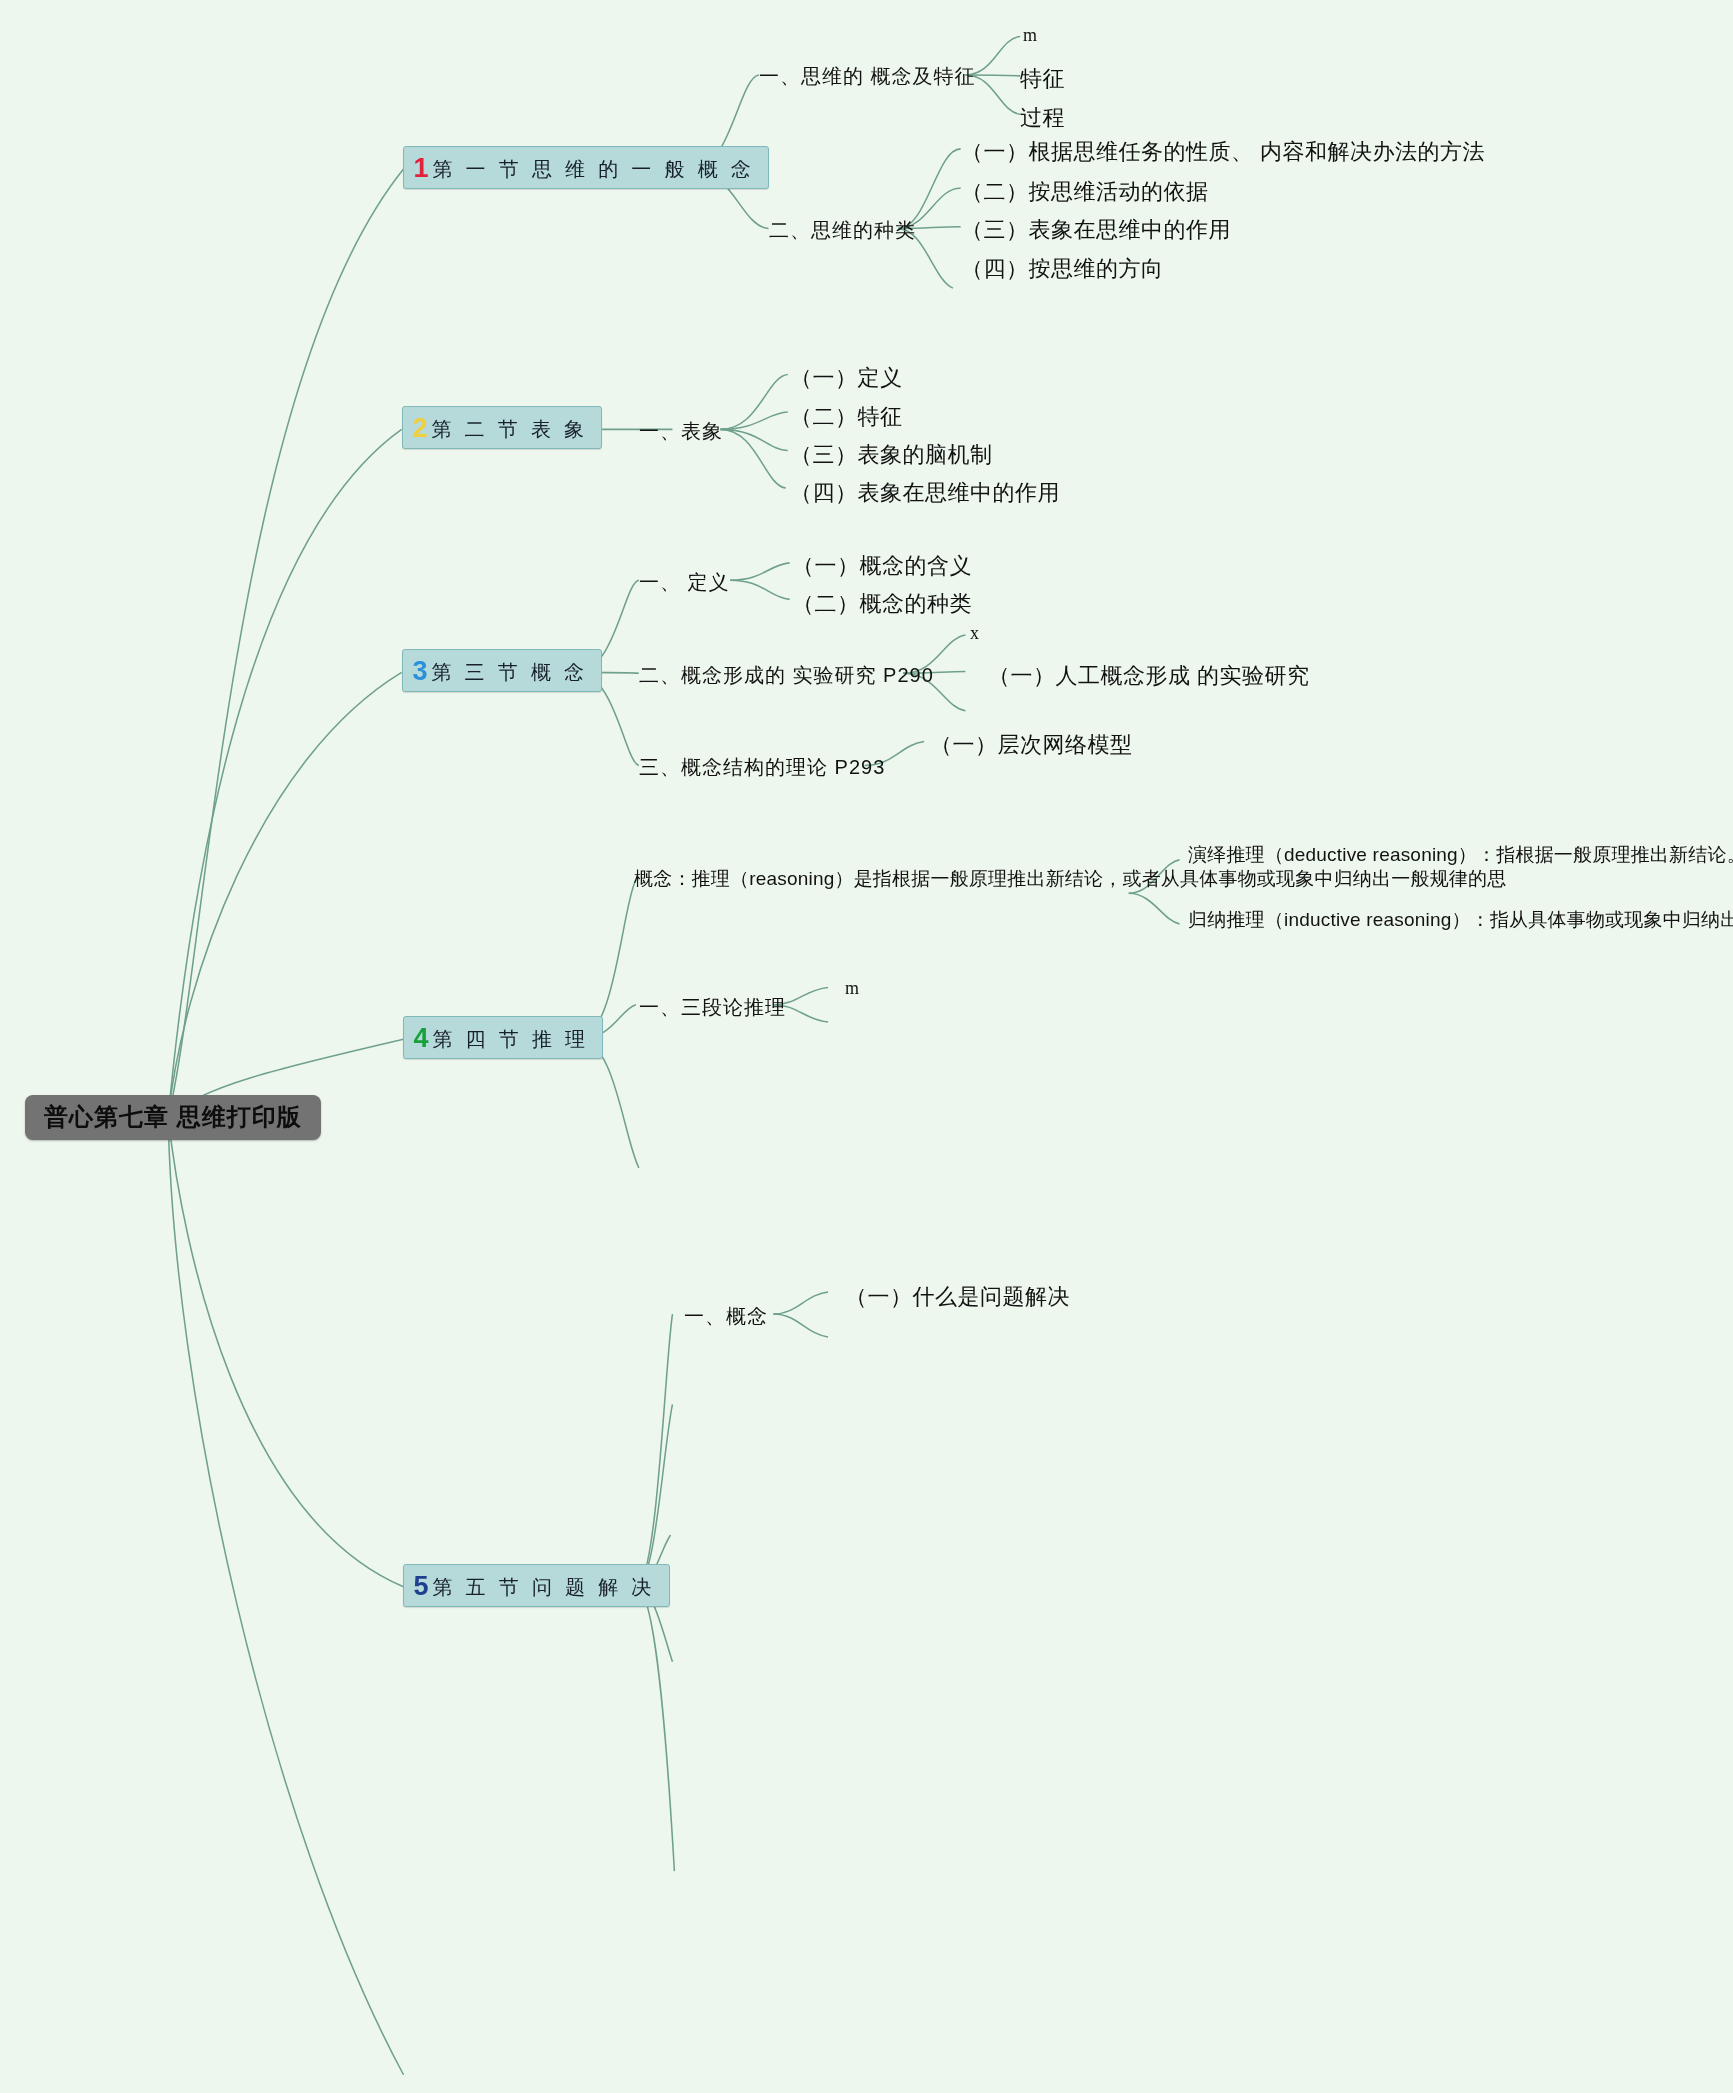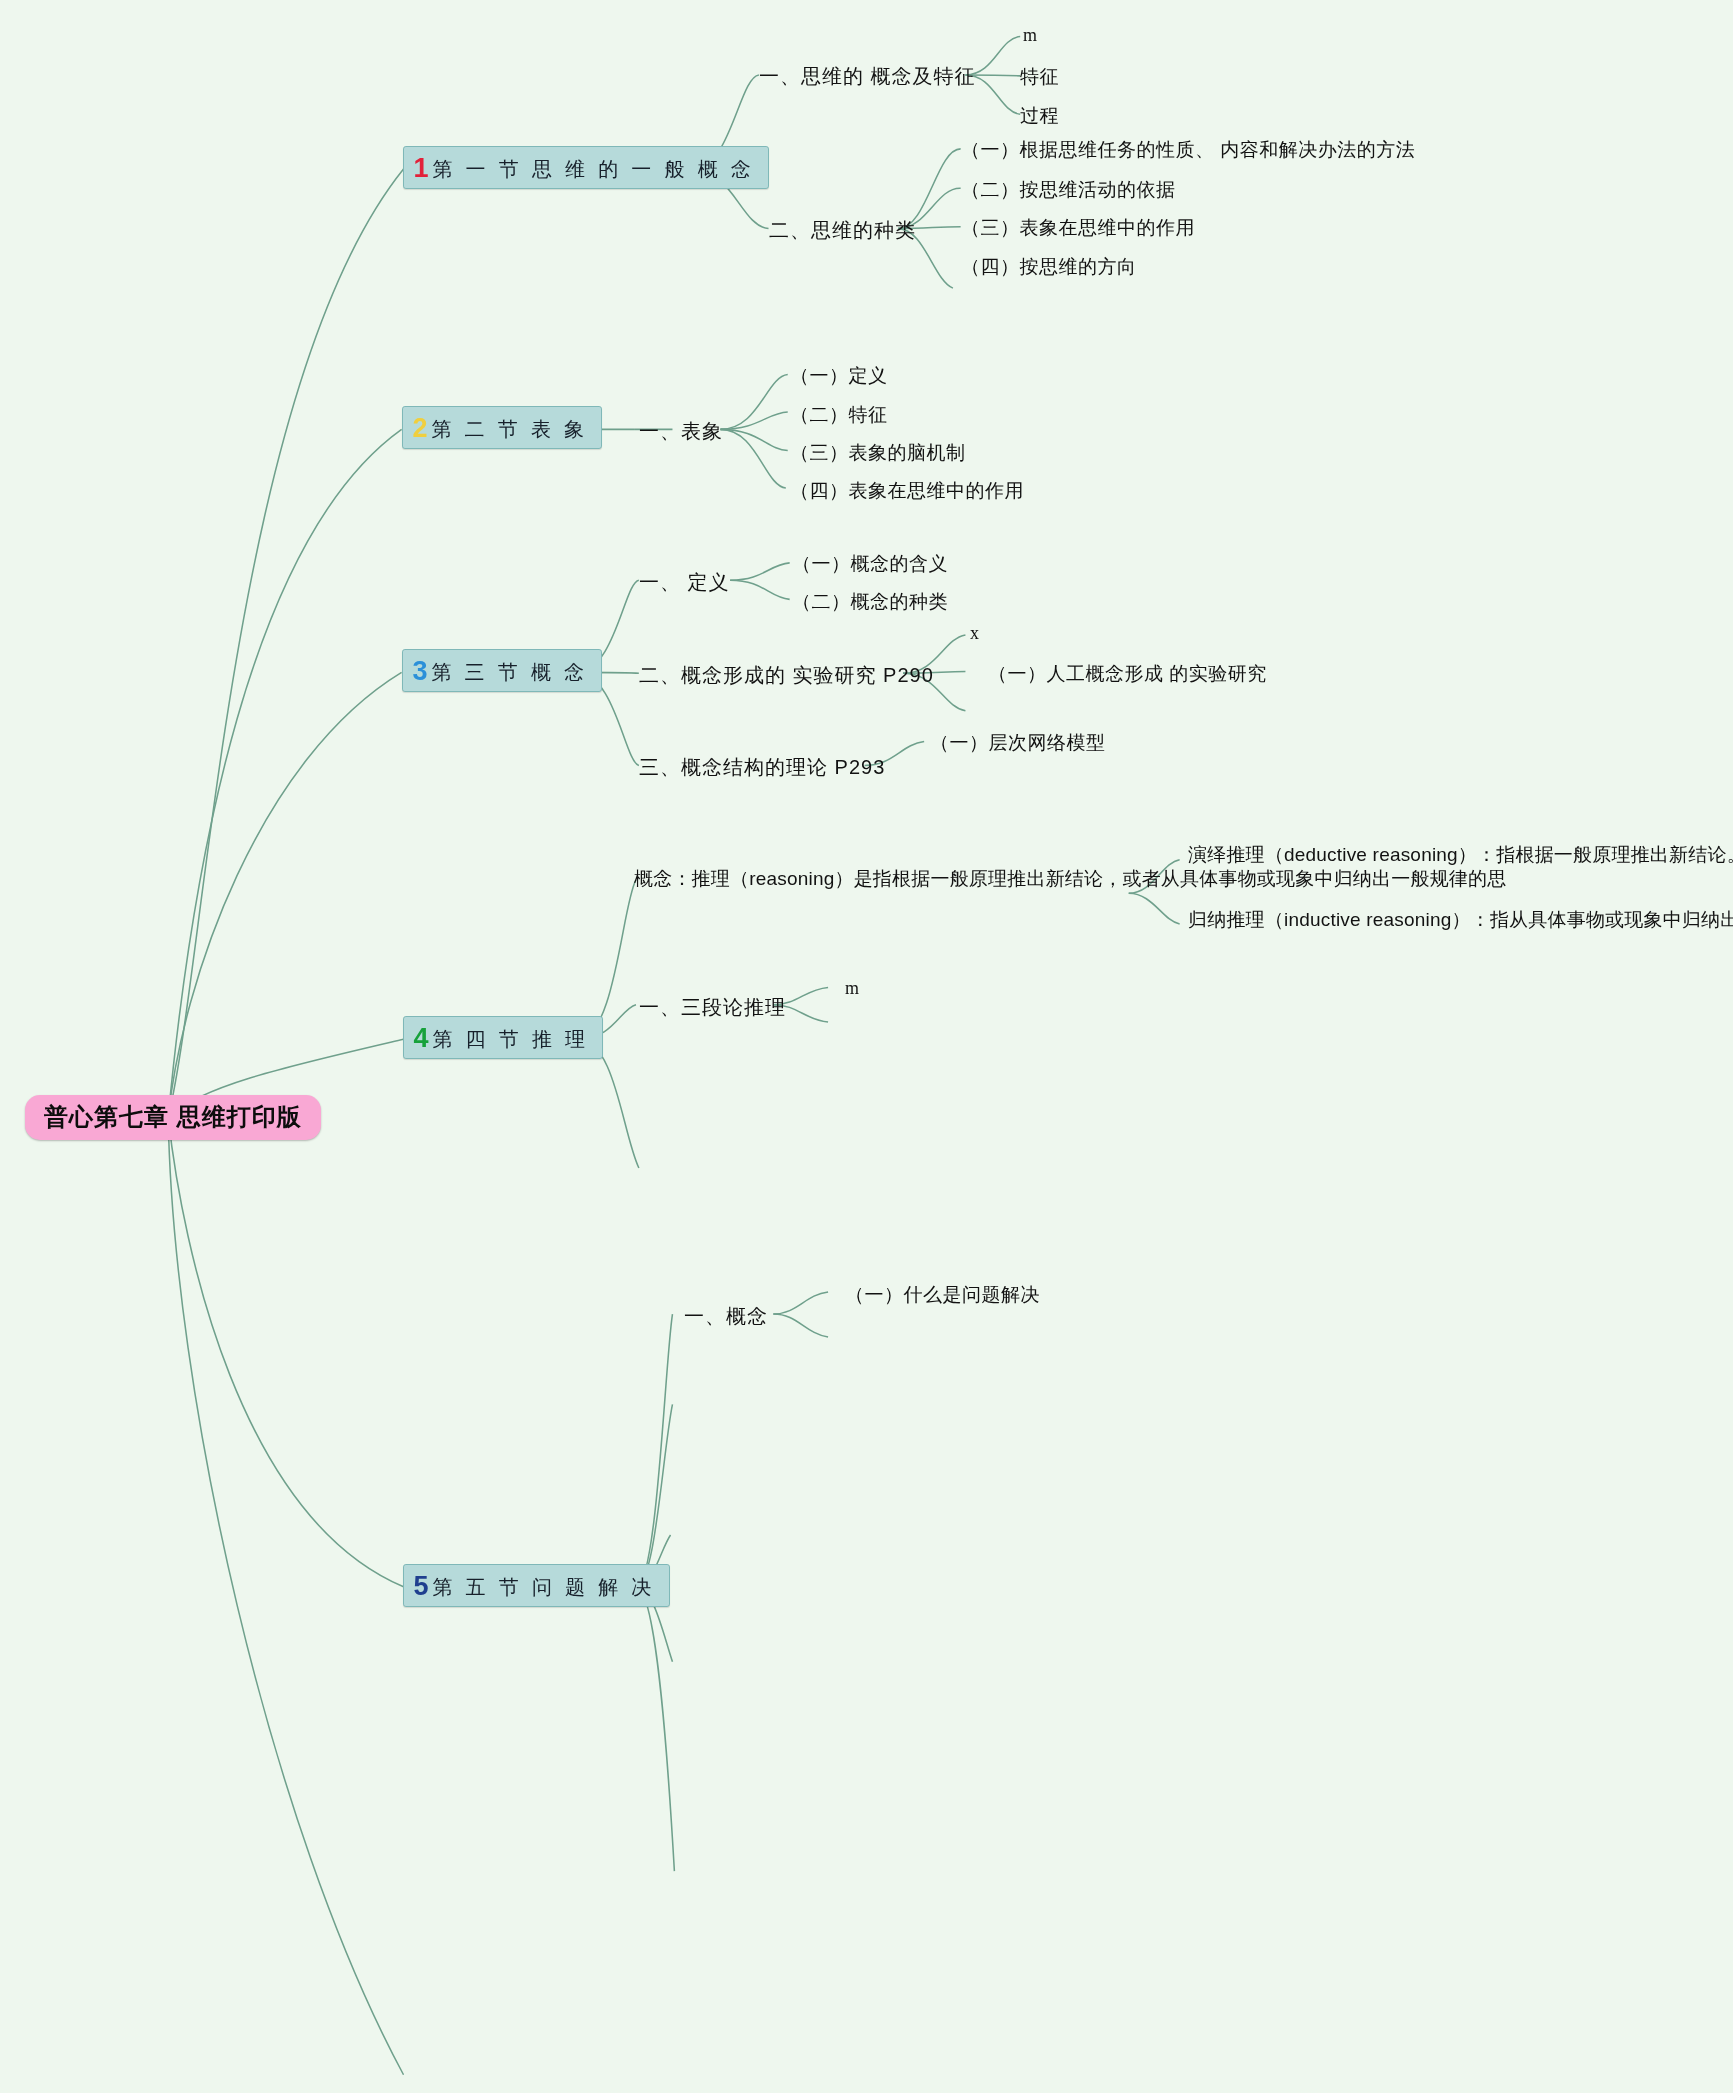--- a/index.html
+++ b/index.html
@@ -23,23 +23,23 @@
     pointer-events: none;
   }
   .node {
     position: absolute;
     white-space: pre;
     color: #1a1a1a;
   }
 
   
   .root-node {
-    background: #f9a8d4;
+    background: #737373;
     color: #0d0d0d;
-    border-radius: 15px;
+    border-radius: 8px;
     padding: 9.6px 19px 11.5px 19px;
     font-size: 24px;
     font-weight: bold;
     letter-spacing: 1px;
     line-height: 1.0;
     box-shadow: 0 1px 1.9px rgba(0,0,0,0.25);
   }
 
   
   .section-node {
@@ -66,21 +66,21 @@
     color: #17202b;
   }
 
   
   .t-lvl2 {
     font-size: 20px;
     letter-spacing: 1px;
     color: #121212;
   }
   .t-lvl3 {
-    font-size: 19px;
+    font-size: 22px;
     letter-spacing: 0.5px;
     color: #121212;
   }
   .t-small {
     font-size: 18px;
     font-family: "Liberation Serif", serif;
     color: #121212;
   }
   .t-para {
     font-size: 19px;

